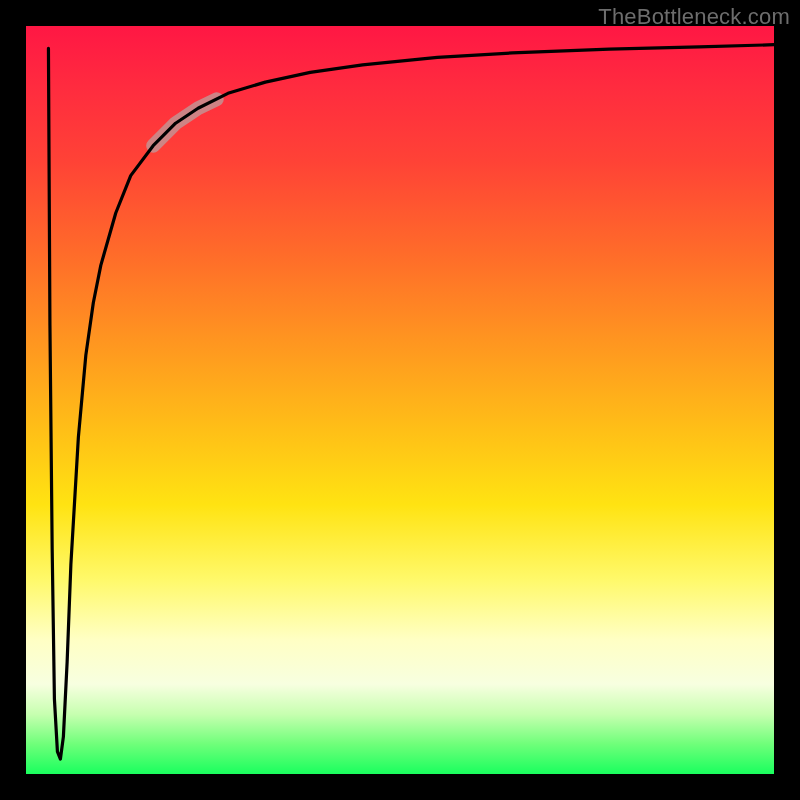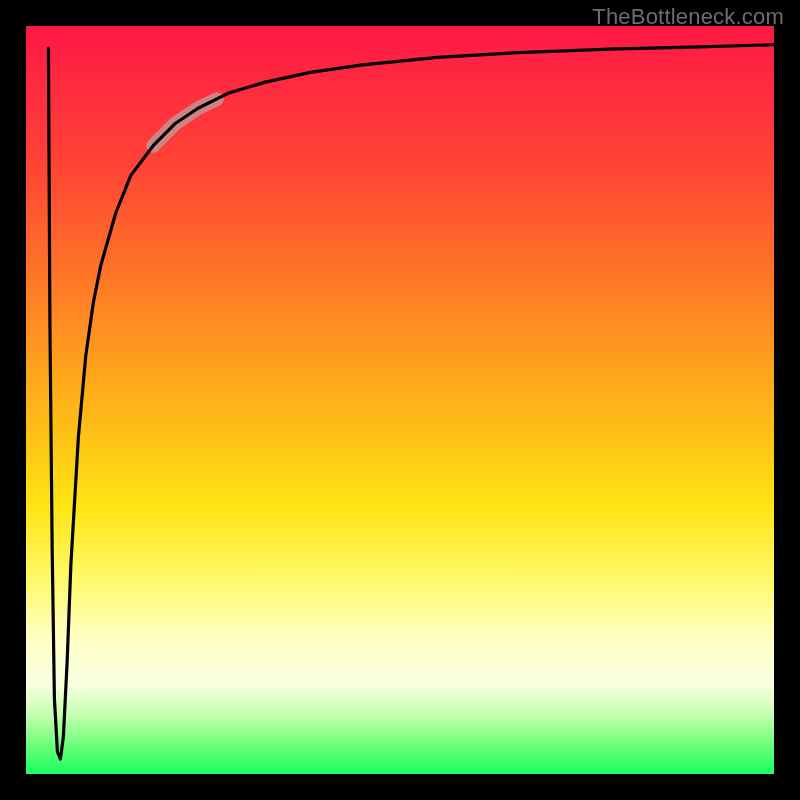--- a/index.html
+++ b/index.html
@@ -44,21 +44,21 @@
   .curve-svg {
     position: absolute;
     left: 0;
     top: 0;
     width: 748px;
     height: 748px;
   }
   .watermark {
     position: absolute;
     top: 4px;
-    right: 16px;
+    right: 10px;
     font-size: 22px;
     color: #6d6d6d;
     font-weight: 400;
     letter-spacing: 0.2px;
     user-select: none;
   }
 </style>
 </head>
 <body>
 

